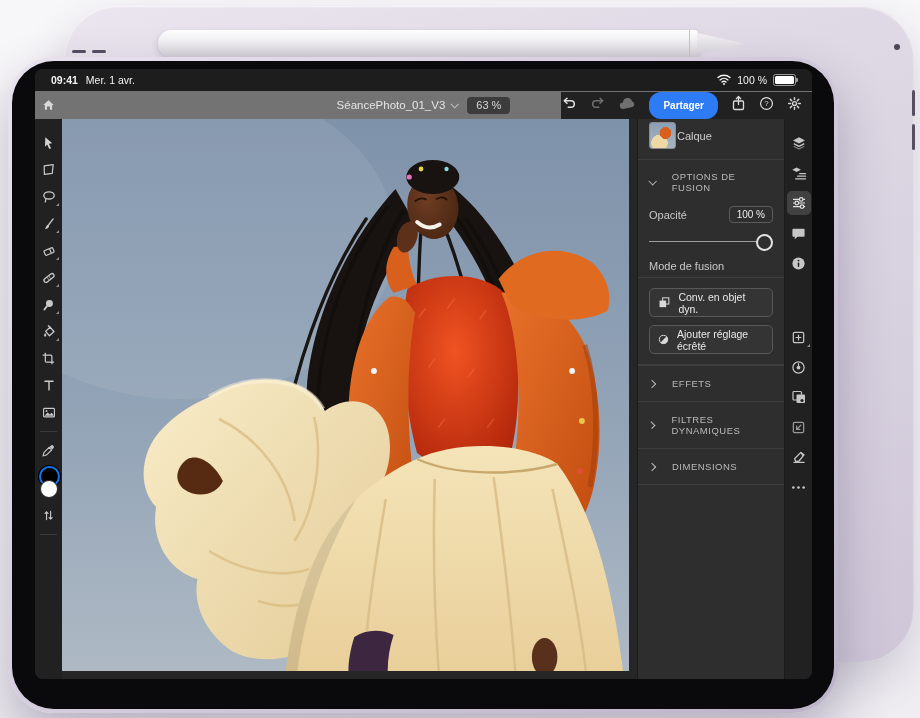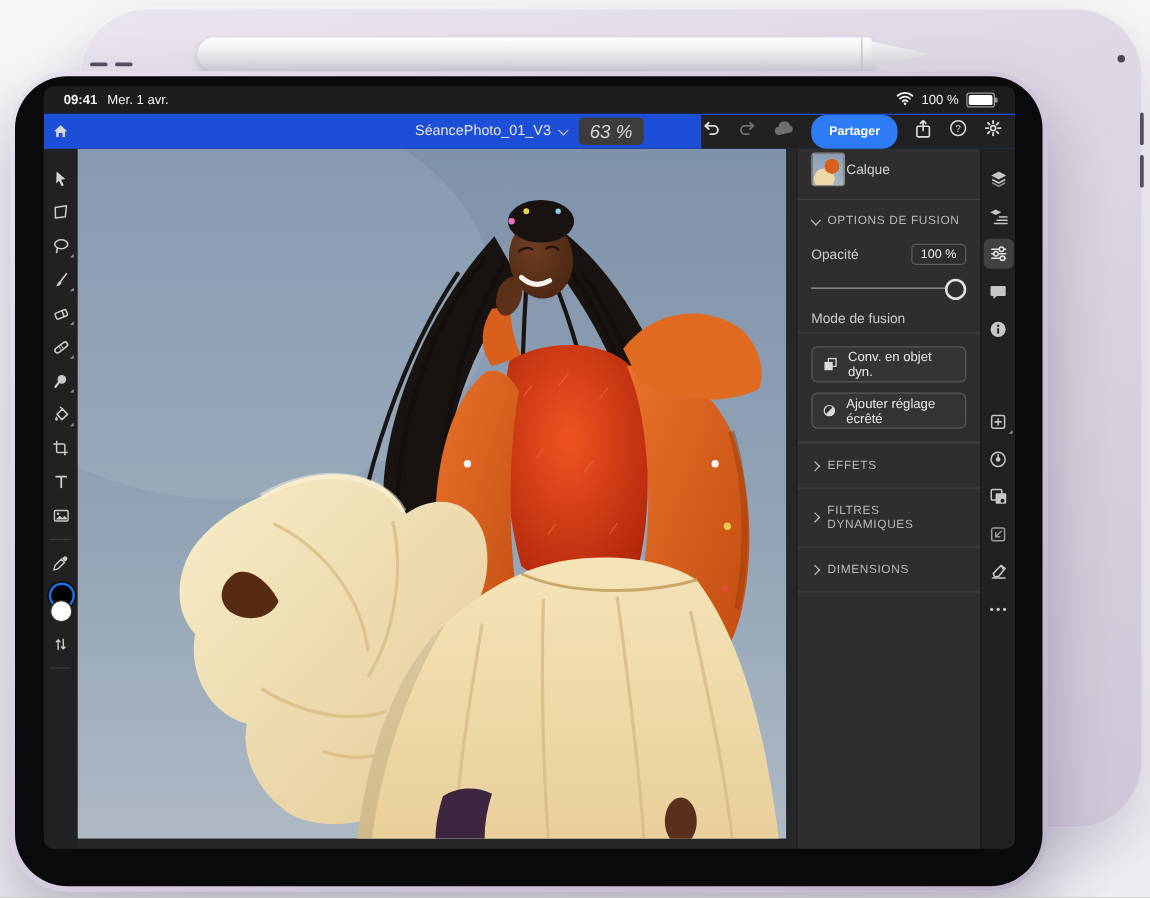--- a/index.html
+++ b/index.html
@@ -35,26 +35,26 @@
   .statusbar{height:22px;background:#1d1d1d;display:flex;align-items:center;justify-content:space-between;
     padding:0 16px;flex:none;}
   .sb-left{display:flex;gap:8px;align-items:center;color:#f2f2f2;font-size:10.5px;}
   .sb-left .time{font-weight:bold;}
   .sb-right{display:flex;gap:6px;align-items:center;color:#f2f2f2;font-size:10.5px;}
   .battery{width:21px;height:10px;border:1px solid #9a9a9a;border-radius:2.5px;position:relative;}
   .battery .fill{position:absolute;inset:1px;background:#fff;border-radius:1.5px;}
   .battery .nub{position:absolute;right:-3px;top:2.5px;width:2px;height:4px;background:#9a9a9a;border-radius:0 1px 1px 0;}
 
   
-  .topbar{height:28px;background:#1d4ed8;display:flex;align-items:center;flex:none;position:relative;}
+  .topbar{height:28px;background:#737373;display:flex;align-items:center;flex:none;position:relative;}
   .tb-home{width:27px;display:flex;justify-content:center;align-items:center;cursor:pointer;}
   .tb-center{position:absolute;left:0;right:0;display:flex;justify-content:center;align-items:center;gap:10px;pointer-events:none;}
   .tb-center > *{pointer-events:auto;}
   .doc-title{display:flex;align-items:center;gap:6px;color:#e4e4e4;font-size:11.5px;}
-  .zoom-badge{background:#3c3c3c;color:#d6d6d6;font-size:15px;padding:2.5px 9px;border-radius:4px;font-style:italic;}
+  .zoom-badge{background:#3c3c3c;color:#d6d6d6;font-size:11px;padding:2.5px 9px;border-radius:4px;}
   .tb-right{margin-left:auto;display:flex;align-items:center;gap:13px;padding-right:10px;z-index:2;background:#212121;}
   .share-pill{background:#2d7cf5;color:#fff;font-size:10px;font-weight:bold;padding:8px 14px;border-radius:12px;cursor:pointer;}
   .chev{display:inline-block;width:5px;height:5px;border-right:1.4px solid #bdbdbd;border-bottom:1.4px solid #bdbdbd;}
   .chev.down{transform:rotate(45deg) translateY(-1px);}
   .chev.right{transform:rotate(-45deg);}
 
   
   .appbody{flex:1;display:flex;min-height:0;}
 
   
@@ -79,21 +79,21 @@
   .panel{width:146px;flex:none;background:#2e2e2e;border-left:1px solid #1b1b1b;color:#cfcfcf;
     display:flex;flex-direction:column;font-size:11px;overflow:hidden;}
   .panel-title{color:#f2f2f2;font-weight:bold;font-size:11.5px;padding:10px 11px 6px;}
   .layer-row{display:flex;align-items:center;gap:1px;padding:3px 11px 10px;cursor:pointer;}
   .layer-thumb{width:25px;height:25px;border-radius:3px;border:1px solid #8b8b8b;flex:none;
     background:
       radial-gradient(circle at 62% 40%, #d95f1c 0 27%, transparent 28%),
       radial-gradient(circle at 38% 80%, #eed9a6 0 32%, transparent 33%),
       linear-gradient(180deg,#8b9fb5,#a8b5c2);}
   .divider{height:1px;background:#3e3e3e;flex:none;}
-  .sec-head{display:flex;align-items:center;gap:7px;padding:11px 11px;color:#b9b9b9;
+  .sec-head{display:flex;align-items:center;gap:17px;padding:11px 11px;color:#b9b9b9;
     font-size:9.5px;letter-spacing:.5px;cursor:pointer;}
   .field-row{display:flex;align-items:center;justify-content:space-between;padding:2px 11px 0;}
   .field-label{color:#c9c9c9;}
   .value-box{border:1px solid #5c5c5c;border-radius:4px;padding:2px 7px;font-size:10px;color:#ededed;cursor:pointer;}
   .slider{position:relative;margin:11px 11px 4px;height:14px;cursor:pointer;}
   .slider .track{position:absolute;left:0;right:0;top:6.5px;height:1.5px;background:#a0a0a0;}
   .slider .knob{position:absolute;right:0;top:0;width:13px;height:13px;border-radius:50%;
     background:#2e2e2e;border:2px solid #e2e2e2;}
   .mode-label{padding:8px 11px 5px;color:#c9c9c9;}
   .select{margin:0 11px 13px;border:1px solid #5c5c5c;border-radius:4px;height:25px;display:flex;

